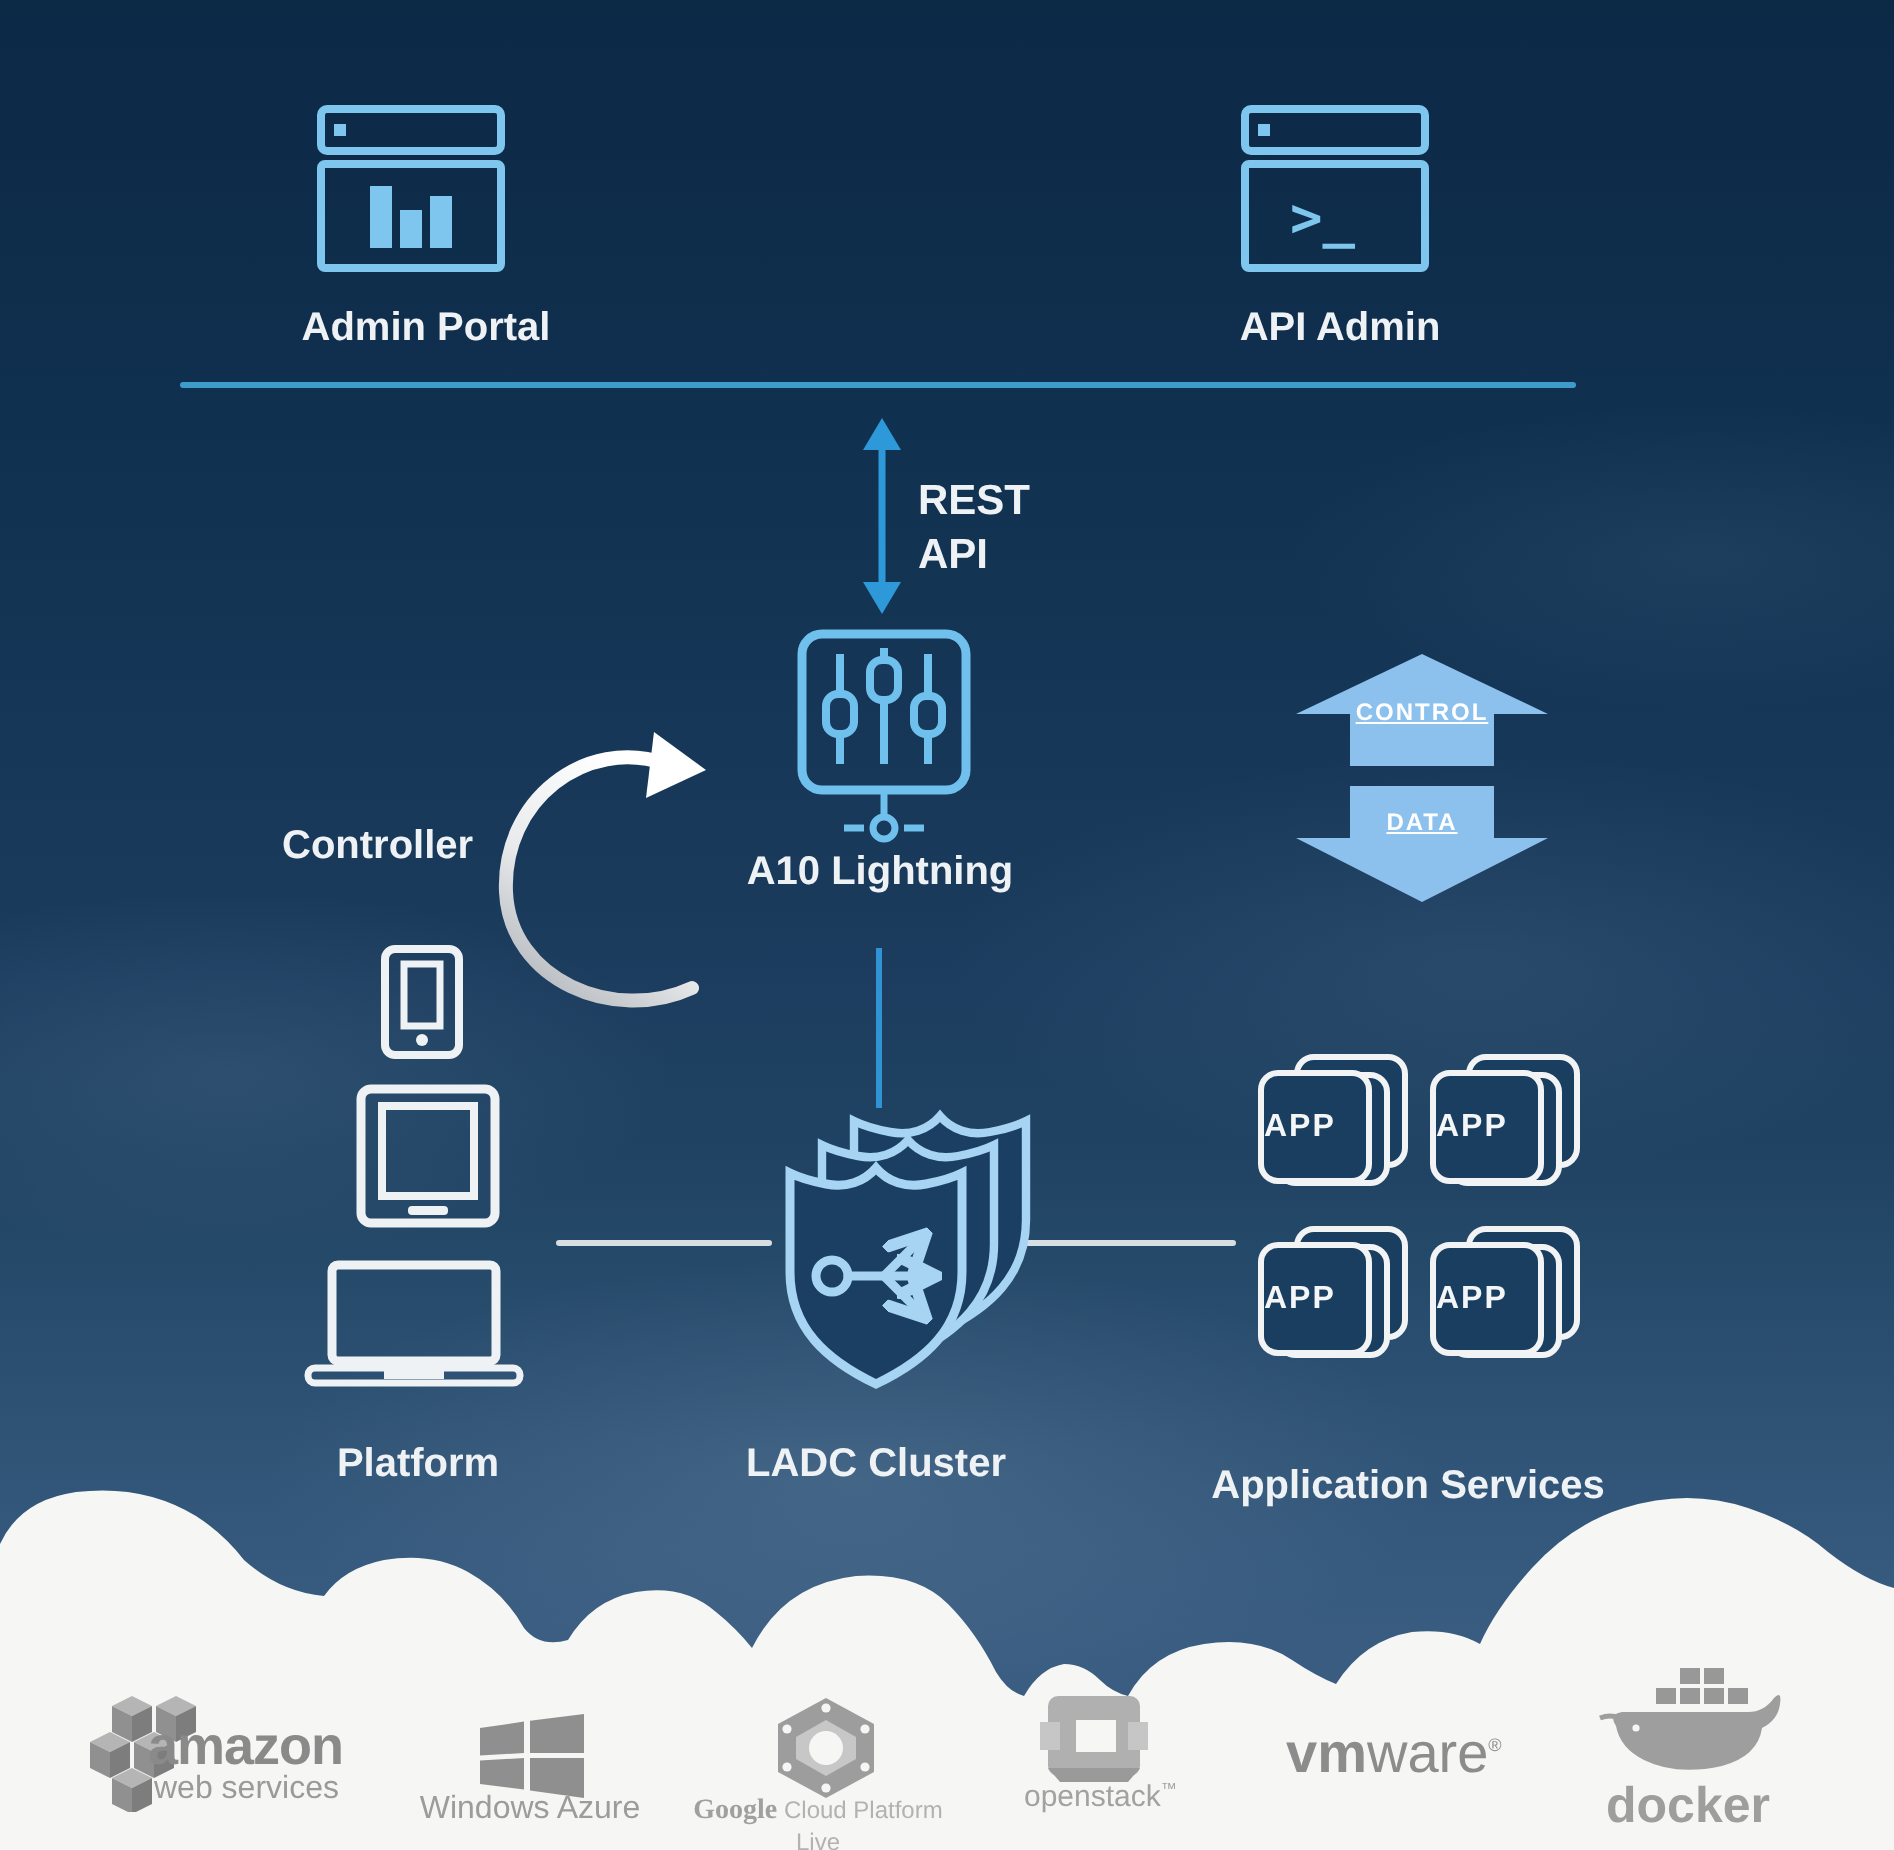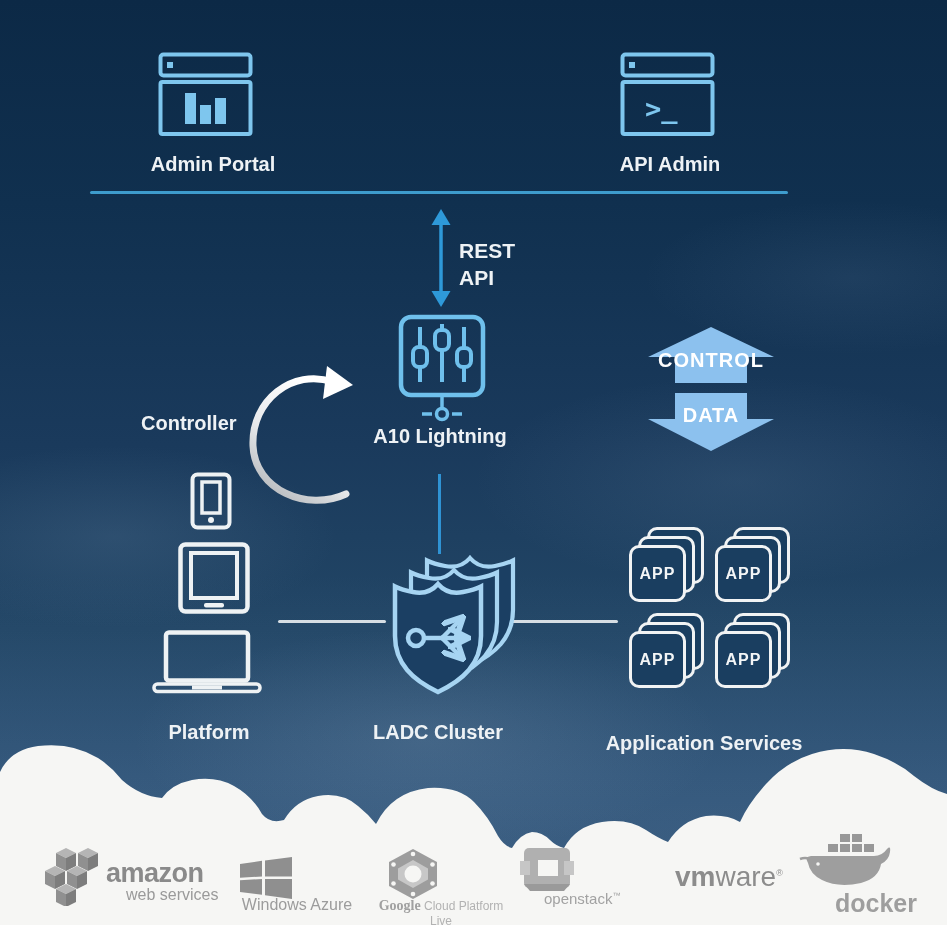--- a/index.html
+++ b/index.html
@@ -11,28 +11,28 @@
     radial-gradient(ellipse 380px 150px at 78% 52%, rgba(140,170,200,.12), transparent 70%),
     radial-gradient(ellipse 420px 160px at 45% 80%, rgba(160,185,210,.16), transparent 70%),
     radial-gradient(ellipse 300px 110px at 90% 30%, rgba(130,160,195,.10), transparent 70%),
     linear-gradient(180deg, transparent 62%, rgba(110,140,175,.18) 88%);}
   .abs{position:absolute;}
   .lbl{position:absolute;color:#eef2f5;font-weight:bold;font-size:20px;text-align:center;}
   .divider{position:absolute;left:90px;top:191px;width:698px;height:3px;background:#3e9ccd;border-radius:2px;}
   .vline{position:absolute;left:438px;top:474px;width:3px;height:80px;background:#2f93d4;}
   .hline{position:absolute;height:2.5px;background:#e6ebef;opacity:.92;border-radius:2px;}
   .rest-label{position:absolute;left:459px;top:237px;color:#eef2f5;font-weight:bold;font-size:21px;line-height:27px;}
-  .flow-lbl{position:absolute;width:126px;text-align:center;color:#fff;font-weight:bold;font-size:20px;letter-spacing:1px;}
+  .flow-lbl{position:absolute;width:126px;text-align:center;color:#fff;font-weight:bold;font-size:12px;letter-spacing:1px;text-decoration:underline;}
   .appstack{position:absolute;width:78px;height:78px;}
   .abox{position:absolute;width:57px;height:57px;border:3.5px solid #f1f3f4;border-radius:10px;background:#1a3e60;box-sizing:border-box;}
-  .b3{left:18px;top:0;} .b2{left:9px;top:9px;} .b1{left:0;top:18px;display:flex;align-items:center;justify-content:center;}
+  .b3{left:18px;top:0;} .b2{left:9px;top:9px;} .b1{left:0;top:8px;display:flex;align-items:center;}
   .abox span{color:#f3f5f6;font-size:16px;font-weight:bold;letter-spacing:1px;}
-  .ptext{position:absolute;color:#8d8d8d;margin-left:32px;}
+  .ptext{position:absolute;color:#8d8d8d;}
   .aws1{left:74px;top:858px;font-size:27px;font-weight:bold;color:#8a8a8a;letter-spacing:-0.5px;}
-  .aws2{left:77px;top:886px;font-size:16px;color:#9a9a9a;padding-left:17px;}
+  .aws2{left:77px;top:886px;font-size:16px;color:#9a9a9a;}
   .azure{left:200px;top:896px;width:130px;text-align:center;font-size:16px;color:#9c9c9c;}
   .google{left:336px;top:898px;width:146px;text-align:center;font-size:12px;color:#b2b2b2;}
   .gbrand{font-size:14px;font-weight:bold;color:#a0a0a0;font-family:"Liberation Serif",serif;}
   .ostext{left:512px;top:890px;width:76px;text-align:center;font-size:15px;color:#a2a2a2;}
   .tm{font-size:8px;vertical-align:super;}
   .vmware{left:643px;top:861px;font-size:28px;color:#8c8c8c;}
   .vmbold{font-weight:bold;}
   .reg{font-size:9px;vertical-align:super;}
   .docker{left:796px;top:889px;width:96px;text-align:center;font-size:25px;font-weight:bold;color:#9e9e9e;}
 </style>

